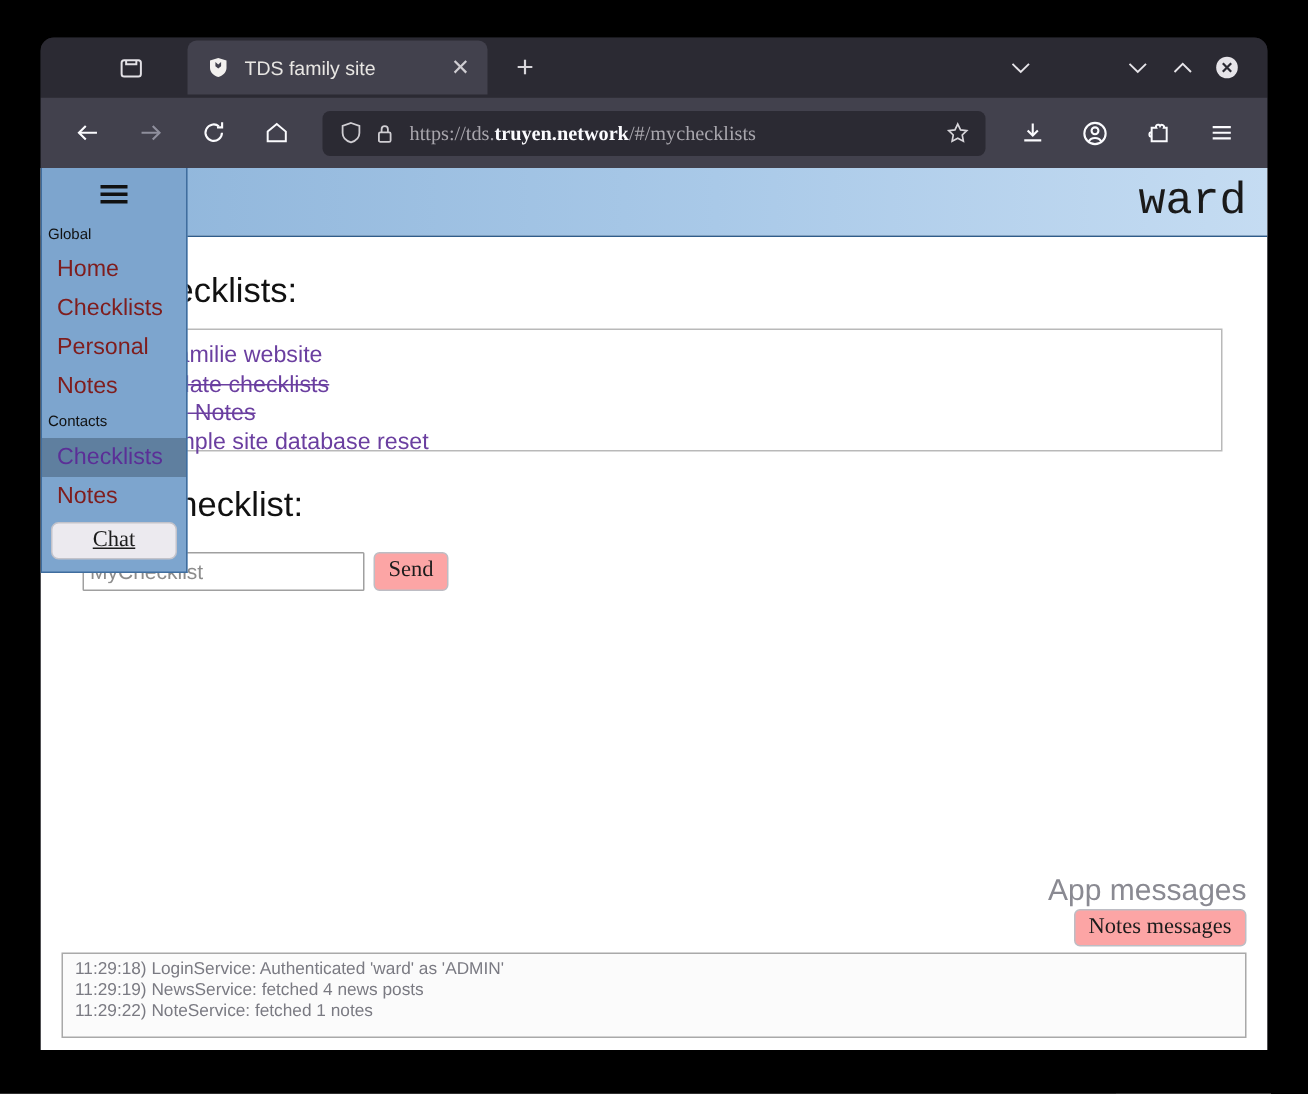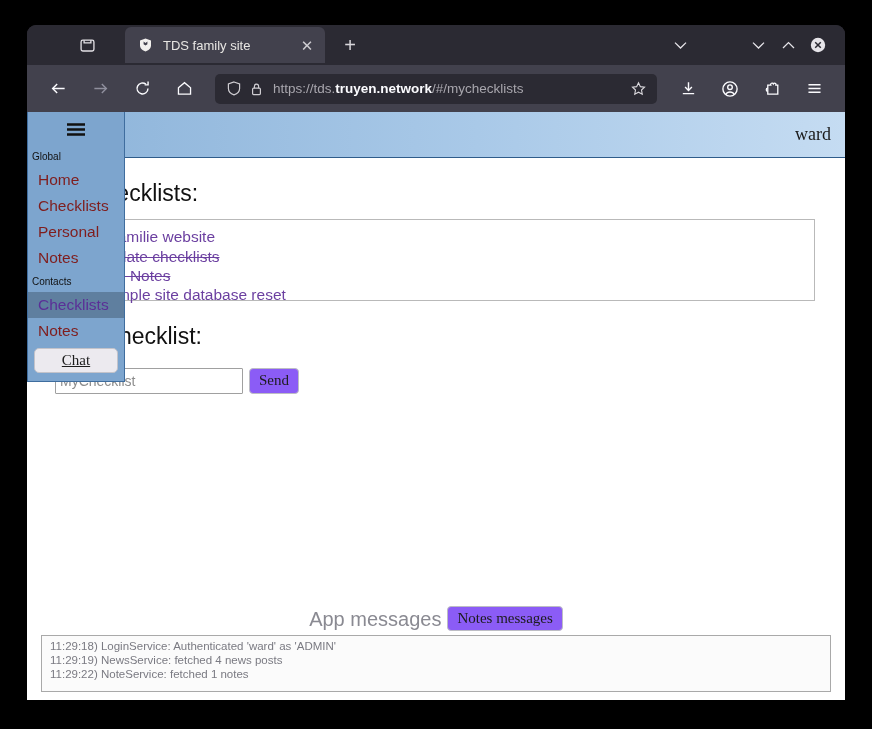--- a/index.html
+++ b/index.html
@@ -116,20 +116,21 @@
   .win-ctl.last  { margin-right: 12px; }
 
   
   .navbar {
     height: 47px;
     background: #42414d;
     display: flex;
     align-items: center;
     padding: 0 10px;
     box-sizing: border-box;
+    font-family: Liberation Serif, serif;
   }
   .navbtn {
     width: 32px;
     height: 32px;
     margin: 0 5px;
     display: flex;
     align-items: center;
     justify-content: center;
     border-radius: 4px;
     color: #fbfbfe;
@@ -187,22 +188,22 @@
     height: 46px;
     background: linear-gradient(to right, #8cb3d9 0%, #a9c9e8 55%, #c5dcf2 100%);
     border-bottom: 1px solid #2f5c8a;
     box-sizing: border-box;
     display: flex;
     align-items: center;
     justify-content: flex-end;
     padding-right: 14px;
   }
   .page-header .username {
-    font-family: Liberation Serif, serif;
-    font-size: 18px;
+    font-family: Liberation Mono, monospace;
+    font-size: 30px;
     color: #1a1a1a;
   }
 
   
   .content {
     padding: 0 16px;
     box-sizing: border-box;
   }
   h2.section-title {
     font-size: 23px;
@@ -263,42 +264,43 @@
     padding: 1px 4px;
     box-sizing: content-box;
     background: #fff;
     border-radius: 1px;
   }
   .newform input[type=text]::placeholder { color: #8c8c8c; }
   .btn {
     font-family: "Liberation Serif", serif;
     font-size: 15px;
     color: #1c1c1c;
-    background: #8b5cf6;
+    background: #fca5a5;
     border: 1px solid #bdbdc4;
     border-radius: 4px;
     padding: 3px 9px;
     margin-left: 6px;
     line-height: 1.15;
   }
 
   
   .msgfooter {
     position: absolute;
     left: 0;
     right: 0;
     bottom: 0;
     padding: 0 14px 8px 14px;
     box-sizing: border-box;
   }
   .msgfooter-head {
     display: flex;
     align-items: flex-end;
-    justify-content: center;
+    justify-content: flex-start;
     padding: 0 0 4px 0;
+    flex-direction: column;
   }
   .msgfooter-title {
     font-size: 20px;
     color: #8a8a92;
     font-family: "Liberation Sans", sans-serif;
   }
   .msglog {
     border: 1px solid #a9a9a9;
     background: #fbfbfb;
     height: 57px;

